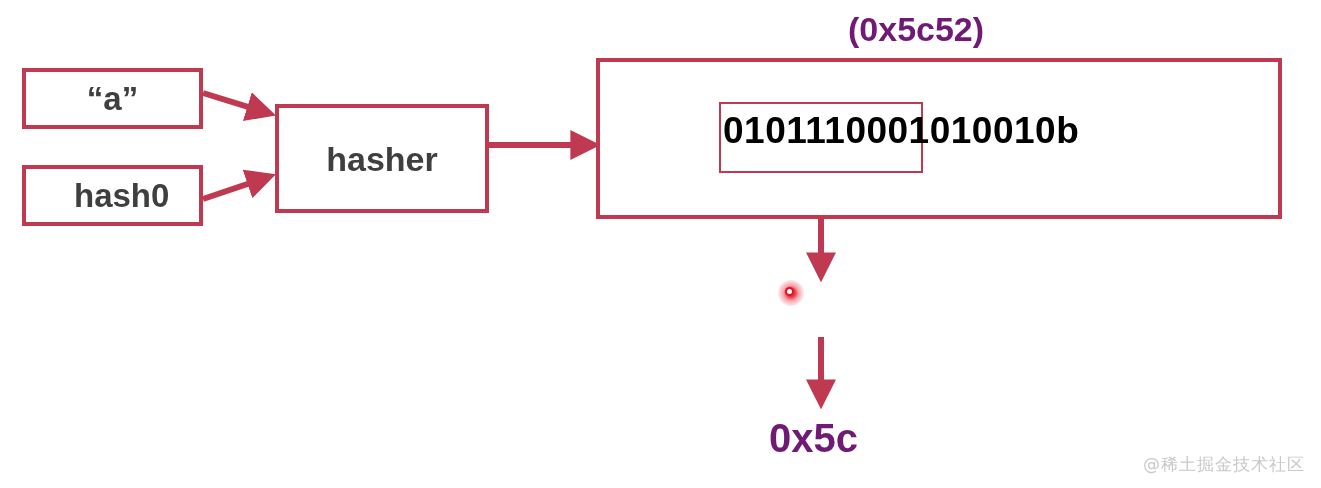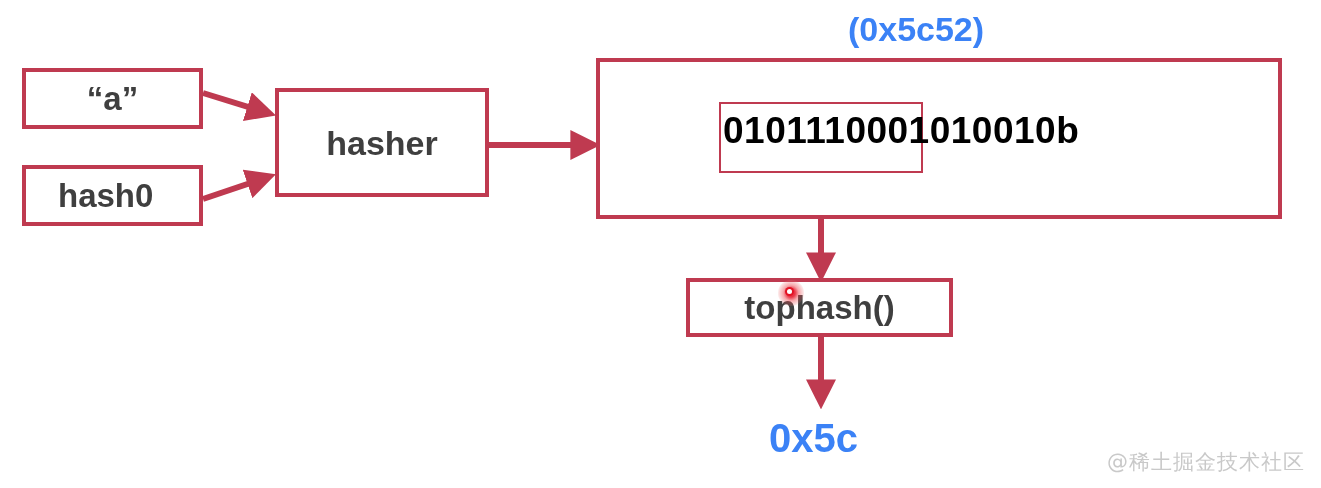--- a/index.html
+++ b/index.html
@@ -30,33 +30,33 @@
     line-height: 1;
   }
   .thin-box {
     position: absolute;
     box-sizing: border-box;
     border: 2px solid #bf3a50;
     background: transparent;
   }
   .plain-label {
     position: absolute;
-    color: #3b82f6;
+    color: #701a75;
     font-weight: bold;
     line-height: 1;
     white-space: nowrap;
   }
 
   
   #box-key   { left: 22px;  top: 68px;  width: 181px; height: 61px; font-size: 33px; }
   #box-seed  { left: 22px;  top: 165px; width: 181px; height: 61px; font-size: 33px;
-               justify-content: flex-start; padding-left: 32px; }
+               justify-content: flex-start; padding-left: 48px; }
 
   
-  #box-hasher { left: 275px; top: 88px; width: 214px; height: 109px; font-size: 34px; }
+  #box-hasher { left: 275px; top: 104px; width: 214px; height: 109px; font-size: 34px; }
 
   
   #box-hashvalue { left: 596px; top: 58px; width: 686px; height: 161px; }
 
   
   #binary-text {
     position: absolute;
     left: 723px;
     top: 112px;
     font-size: 37px;
@@ -109,21 +109,21 @@
     border-radius: 50%;
     background: #ffffff;
     box-shadow: 0 0 0 2px #e21224;
   }
 
   
   #watermark {
     position: absolute;
     right: 16px;
     bottom: 12px;
-    font-size: 21px;
+    font-size: 17px;
     color: #c9c9c9;
     letter-spacing: 1px;
     font-family: "DejaVu Sans", sans-serif;
     white-space: nowrap;
   }
 </style>
 </head>
 <body>
 
 <div id="canvas">
@@ -159,23 +159,20 @@
   </div>
 
   <div class="plain-label" id="hashvalue-caption">(0x5c52)</div>
 
   <div class="box" id="box-hashvalue"></div>
 
   <div class="thin-box" id="tophash-bits-highlight"></div>
 
   <div id="binary-text">0101110001010010b</div>
 
-  <div class="box" id="box-tophash">
-    <span>tophash()</span>
-  </div>
 
   <div class="plain-label" id="result-label">0x5c</div>
 
   <div id="cursor-marker"></div>
 
   <div id="watermark">@稀土掘金技术社区</div>
 
 </div>
 
 </body></html>

